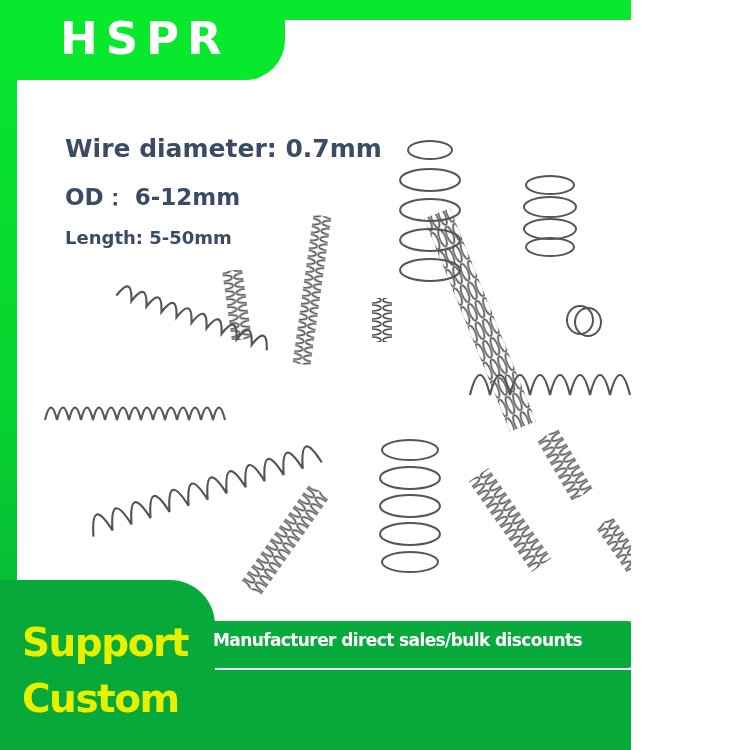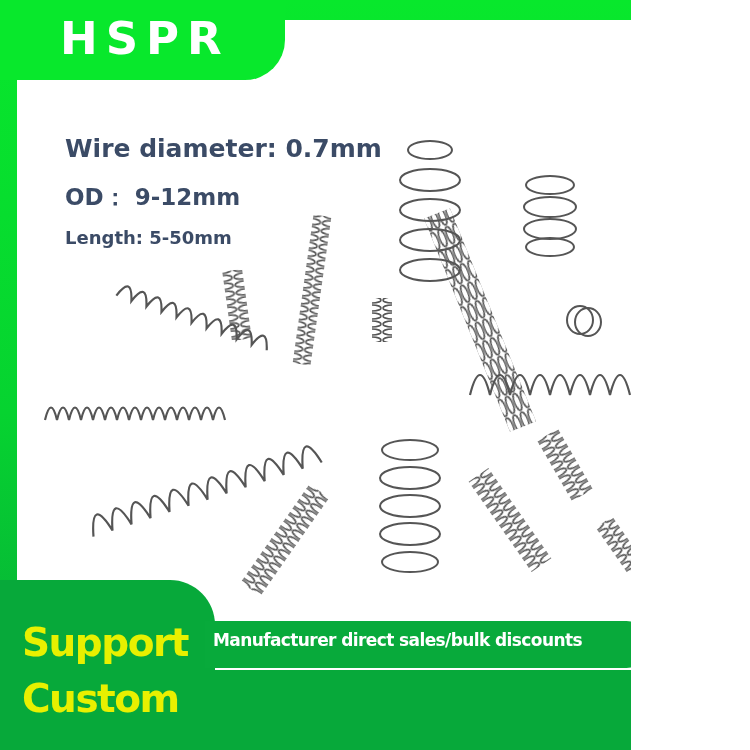--- a/index.html
+++ b/index.html
@@ -117,19 +117,19 @@
       <path d="M105,320 q8,-25 16,0 q8,-25 16,0 q8,-25 16,0 q8,-25 16,0 q8,-25 16,0 q8,-25 16,0 q8,-25 16,0 q8,-25 16,0 q8,-25 16,0 q8,-25 16,0" transform="rotate(20 180 340)"></path>
       <path d="M45,420 q6,-25 12,0 q6,-25 12,0 q6,-25 12,0 q6,-25 12,0 q6,-25 12,0 q6,-25 12,0 q6,-25 12,0 q6,-25 12,0 q6,-25 12,0 q6,-25 12,0 q6,-25 12,0 q6,-25 12,0 q6,-25 12,0 q6,-25 12,0 q6,-25 12,0"></path>
       <path d="M75,500 q10,-40 20,0 q10,-40 20,0 q10,-40 20,0 q10,-40 20,0 q10,-40 20,0 q10,-40 20,0 q10,-40 20,0 q10,-40 20,0 q10,-40 20,0 q10,-40 20,0 q10,-40 20,0 q10,-40 20,0" transform="rotate(-18 200 460)"></path>
       <path d="M470,395 q10,-40 20,0 q10,-40 20,0 q10,-40 20,0 q10,-40 20,0 q10,-40 20,0 q10,-40 20,0 q10,-40 20,0 q10,-40 20,0"></path>
     </g>
   </svg>
 
   <div class="brand">HSPR</div>
 
   <div class="spec spec1">Wire diameter: 0.7mm</div>
-  <div class="spec spec2">OD： 9-12mm</div>
+  <div class="spec spec2">OD： 6-12mm</div>
   <div class="spec spec3">Length: 5-50mm</div>
 
   <div class="support support1">Support</div>
   <div class="support support2">Custom</div>
   <div class="pill-text">Manufacturer direct sales/bulk discounts</div>
 </div>
 
 </body></html>

